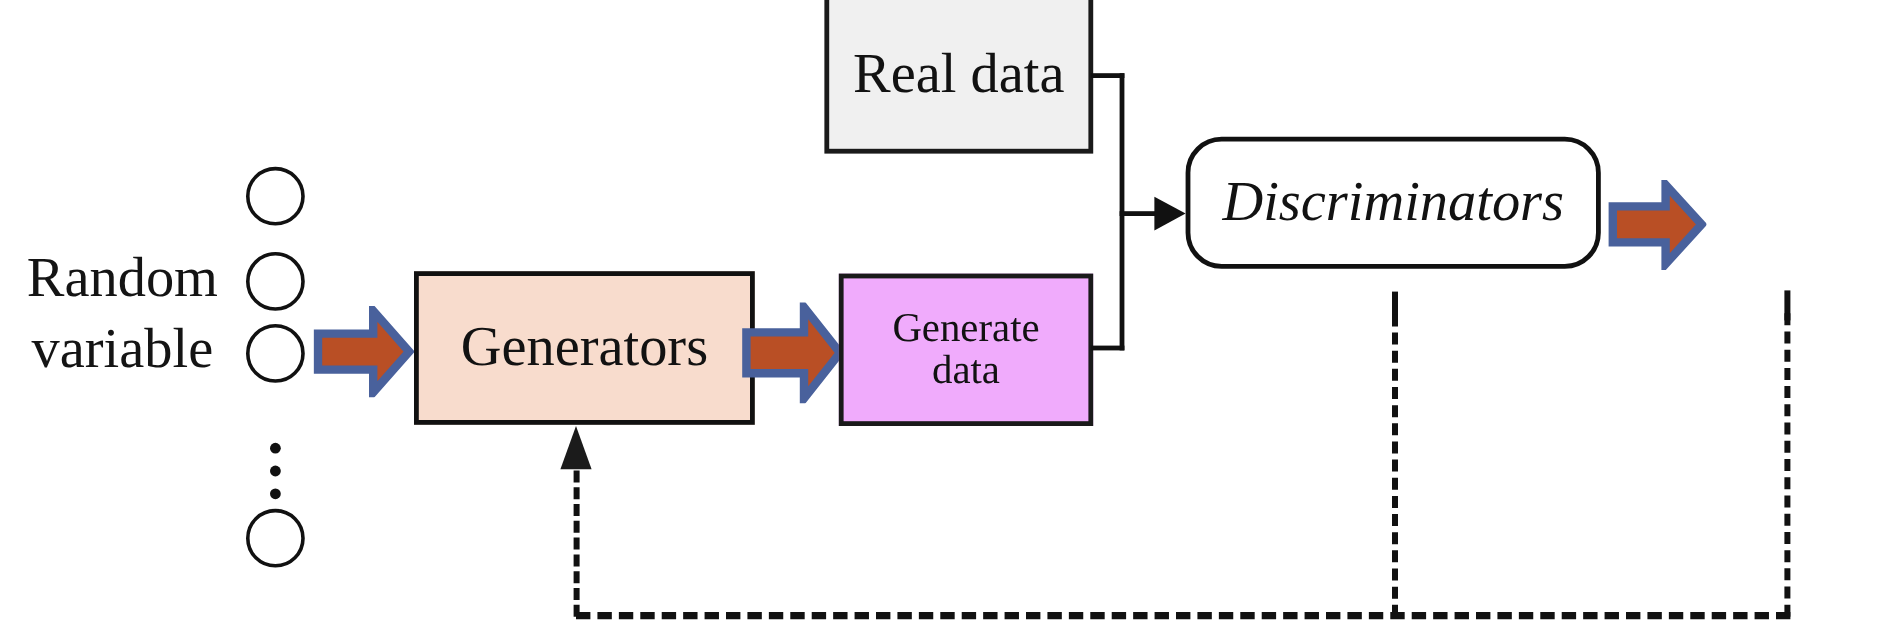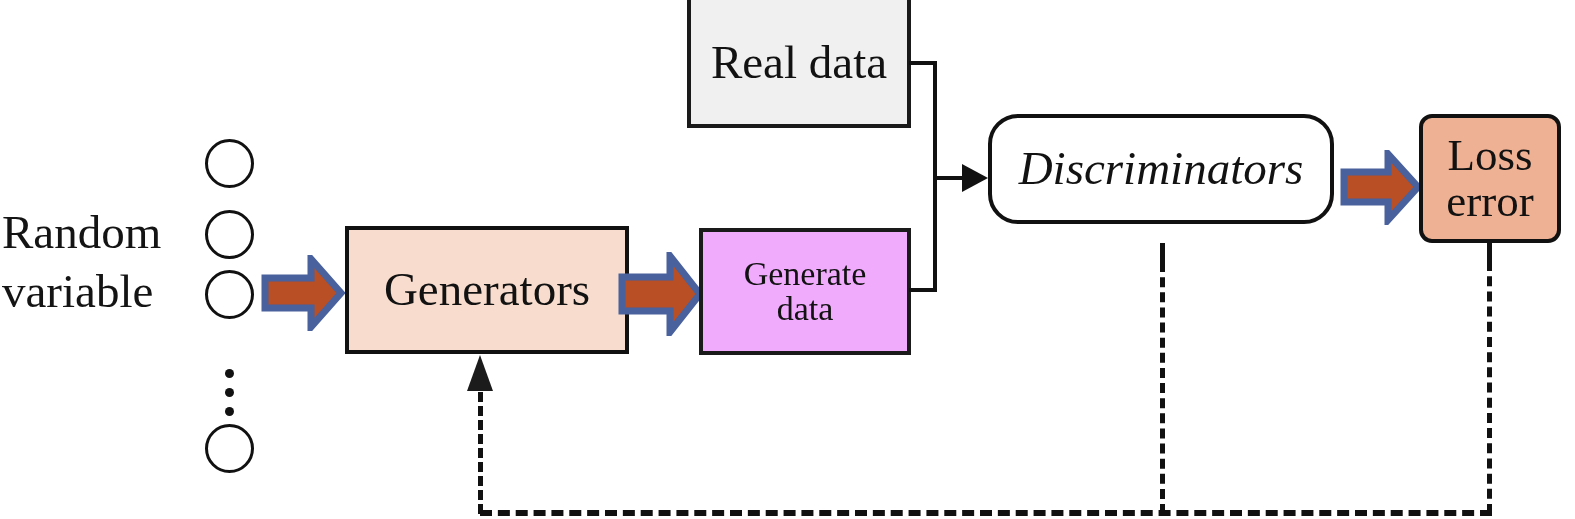--- a/index.html
+++ b/index.html
@@ -30,21 +30,21 @@
 
   
   #random-variable-label {
     position: absolute;
     left: 2px;
     top: 203px;
     width: 200px;
     font-size: 47px;
     line-height: 1.25;
     color: #141414;
-    text-align: left;
+    text-align: center;
     white-space: pre-line;
   }
 
   
   .input-circle {
     position: absolute;
     box-sizing: border-box;
     width: 49px;
     height: 49px;
     border: 3.4px solid #111111;
@@ -206,22 +206,20 @@
   <div class="tri-right" style="left:962px; top:164px;"></div>
 
   <div class="node" id="discriminators-box">Discriminators</div>
 
   <div class="block-arrow" style="left:1340px; top:150px;">
     <svg width="82" height="75" viewBox="0 0 82 75">
       <polygon points="4,22 48,22 48,4 78,37 48,70 48,52 4,52" fill="#b94f25" stroke="#49619c" stroke-width="7" stroke-linejoin="miter"></polygon>
     </svg>
   </div>
 
-  <div class="node" id="loss-error-box">Loss
-error</div>
 
   <div class="tri-up" style="left:467px; top:355px;"></div>
 
   <div class="dashed-v" style="left:478px; top:392px; height:122px;"></div>
 
   <div class="dashed-h" style="left:480px; top:510px; width:1012px;"></div>
 
   <div class="stub" style="left:1160px; top:243px; height:25px;"></div>
   <div class="dashed-v" style="left:1160px; top:262px; height:252px;"></div>
 

